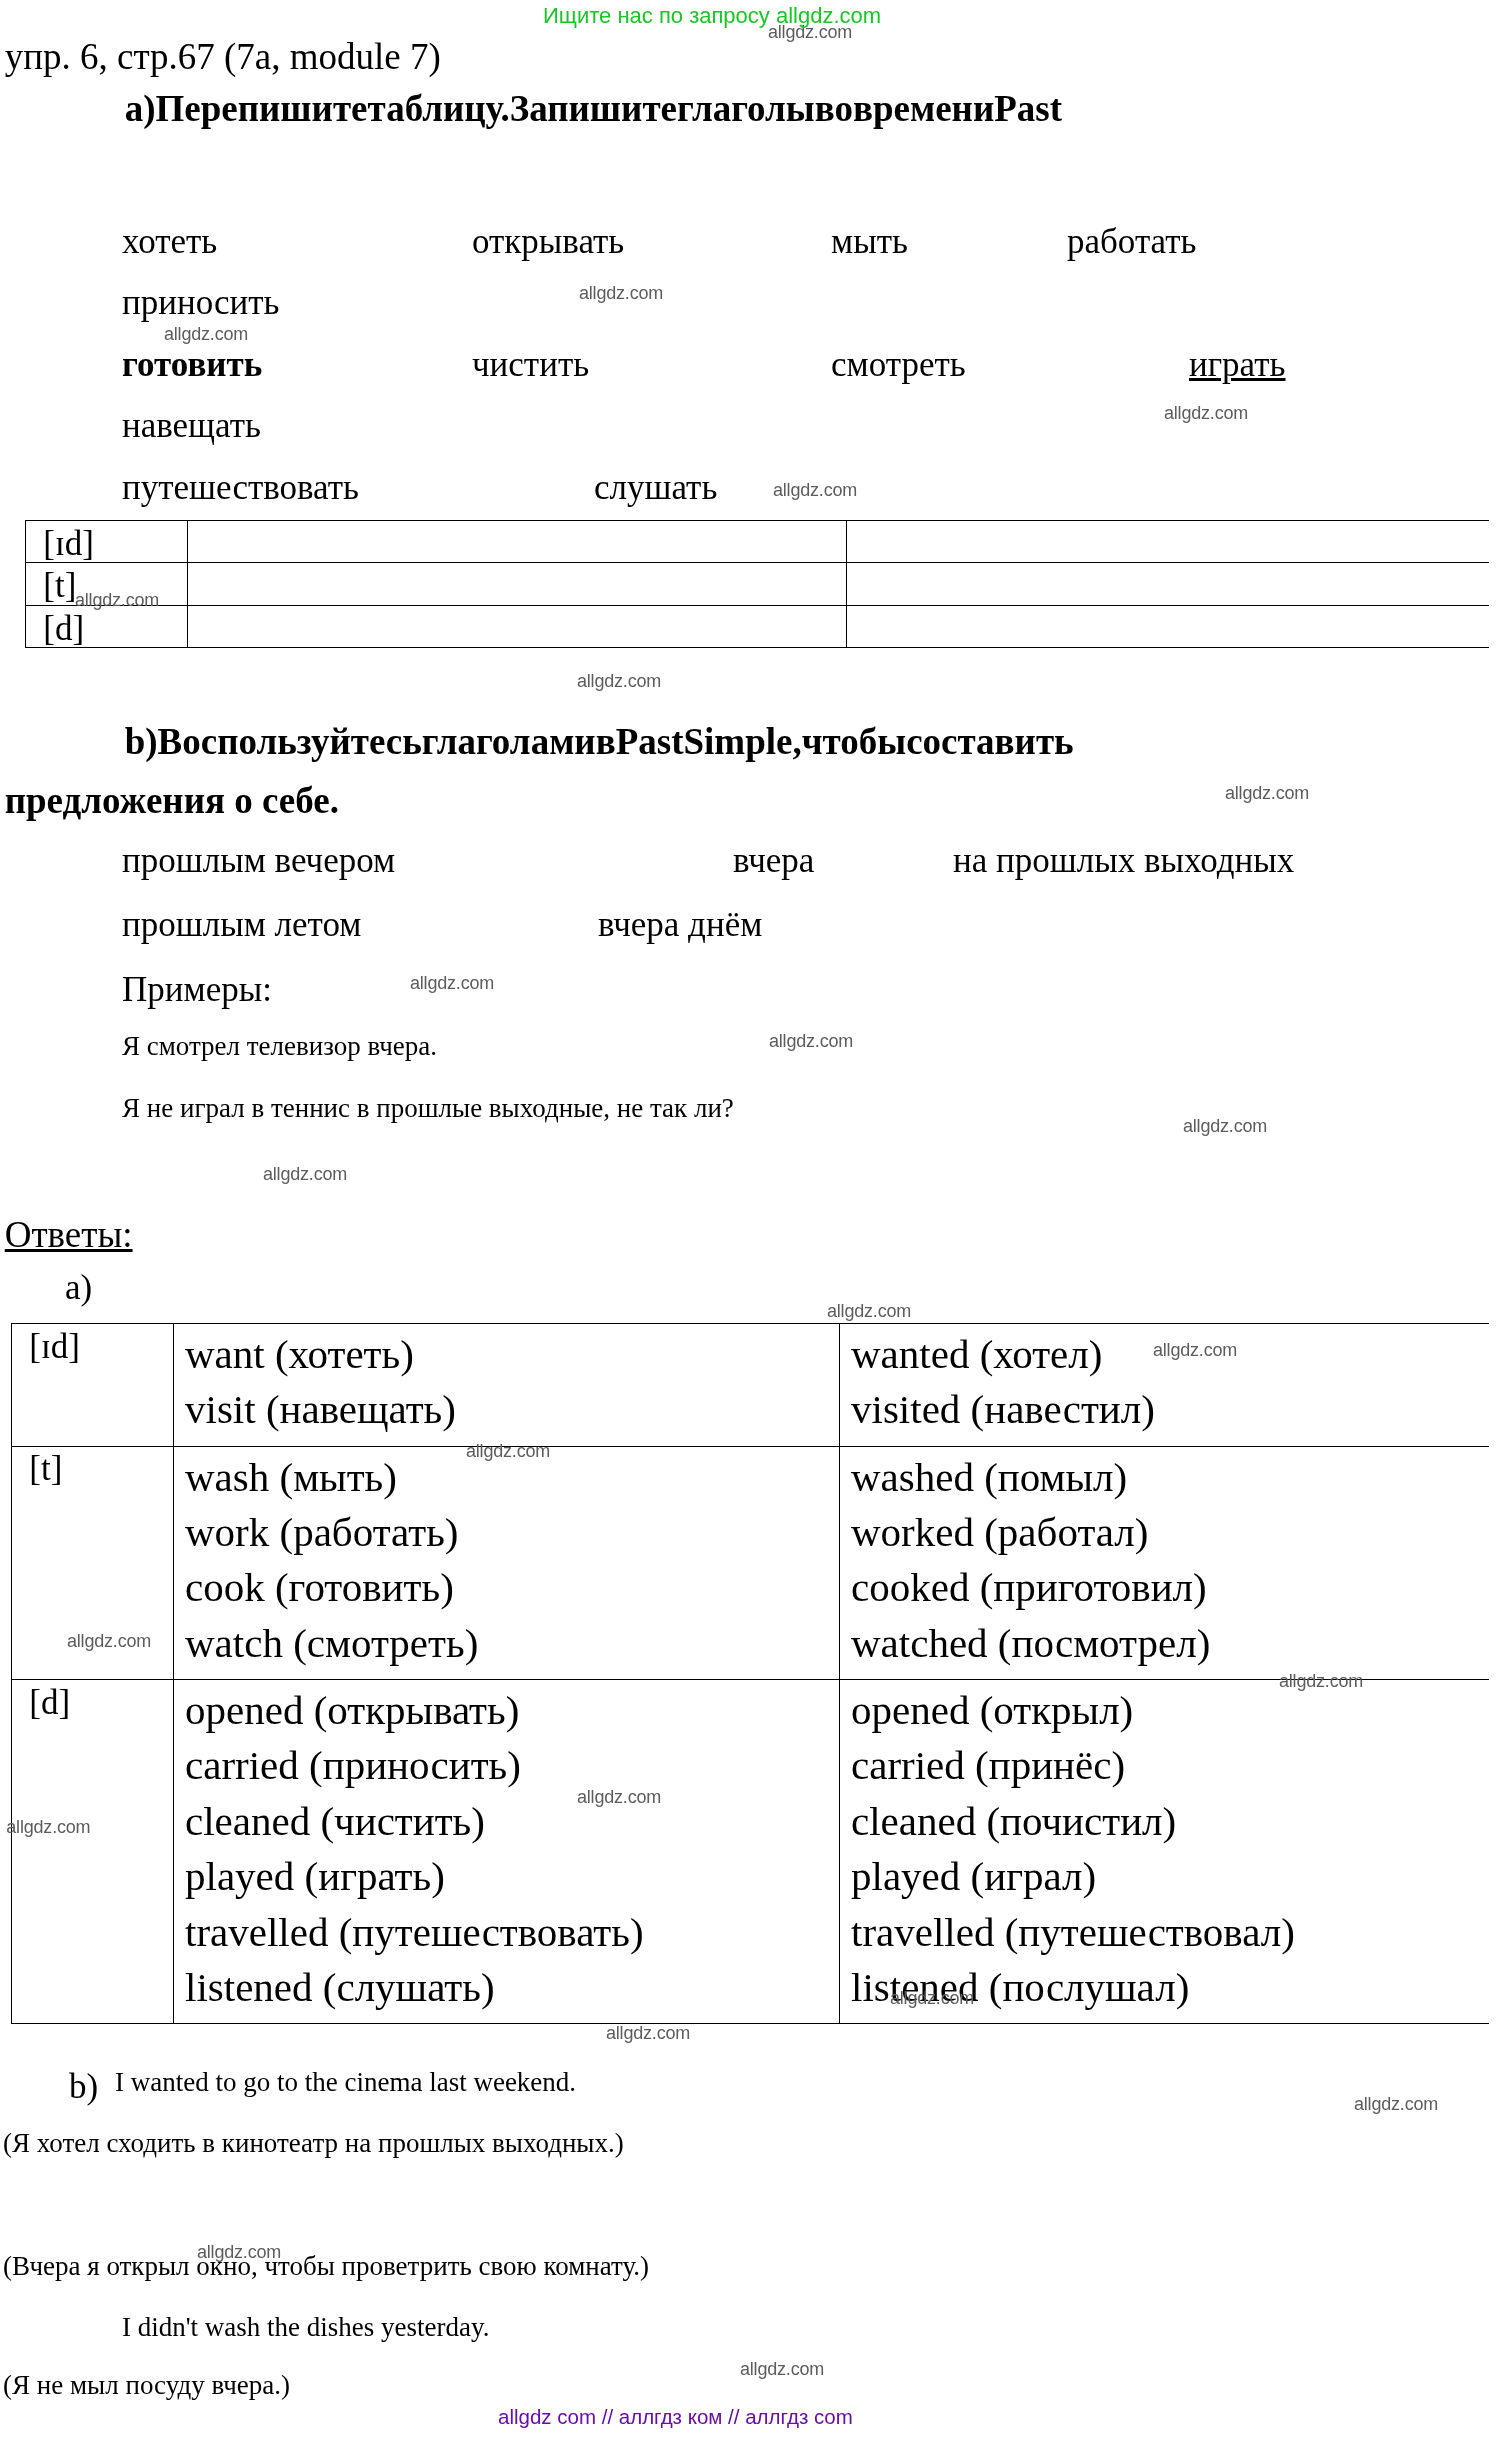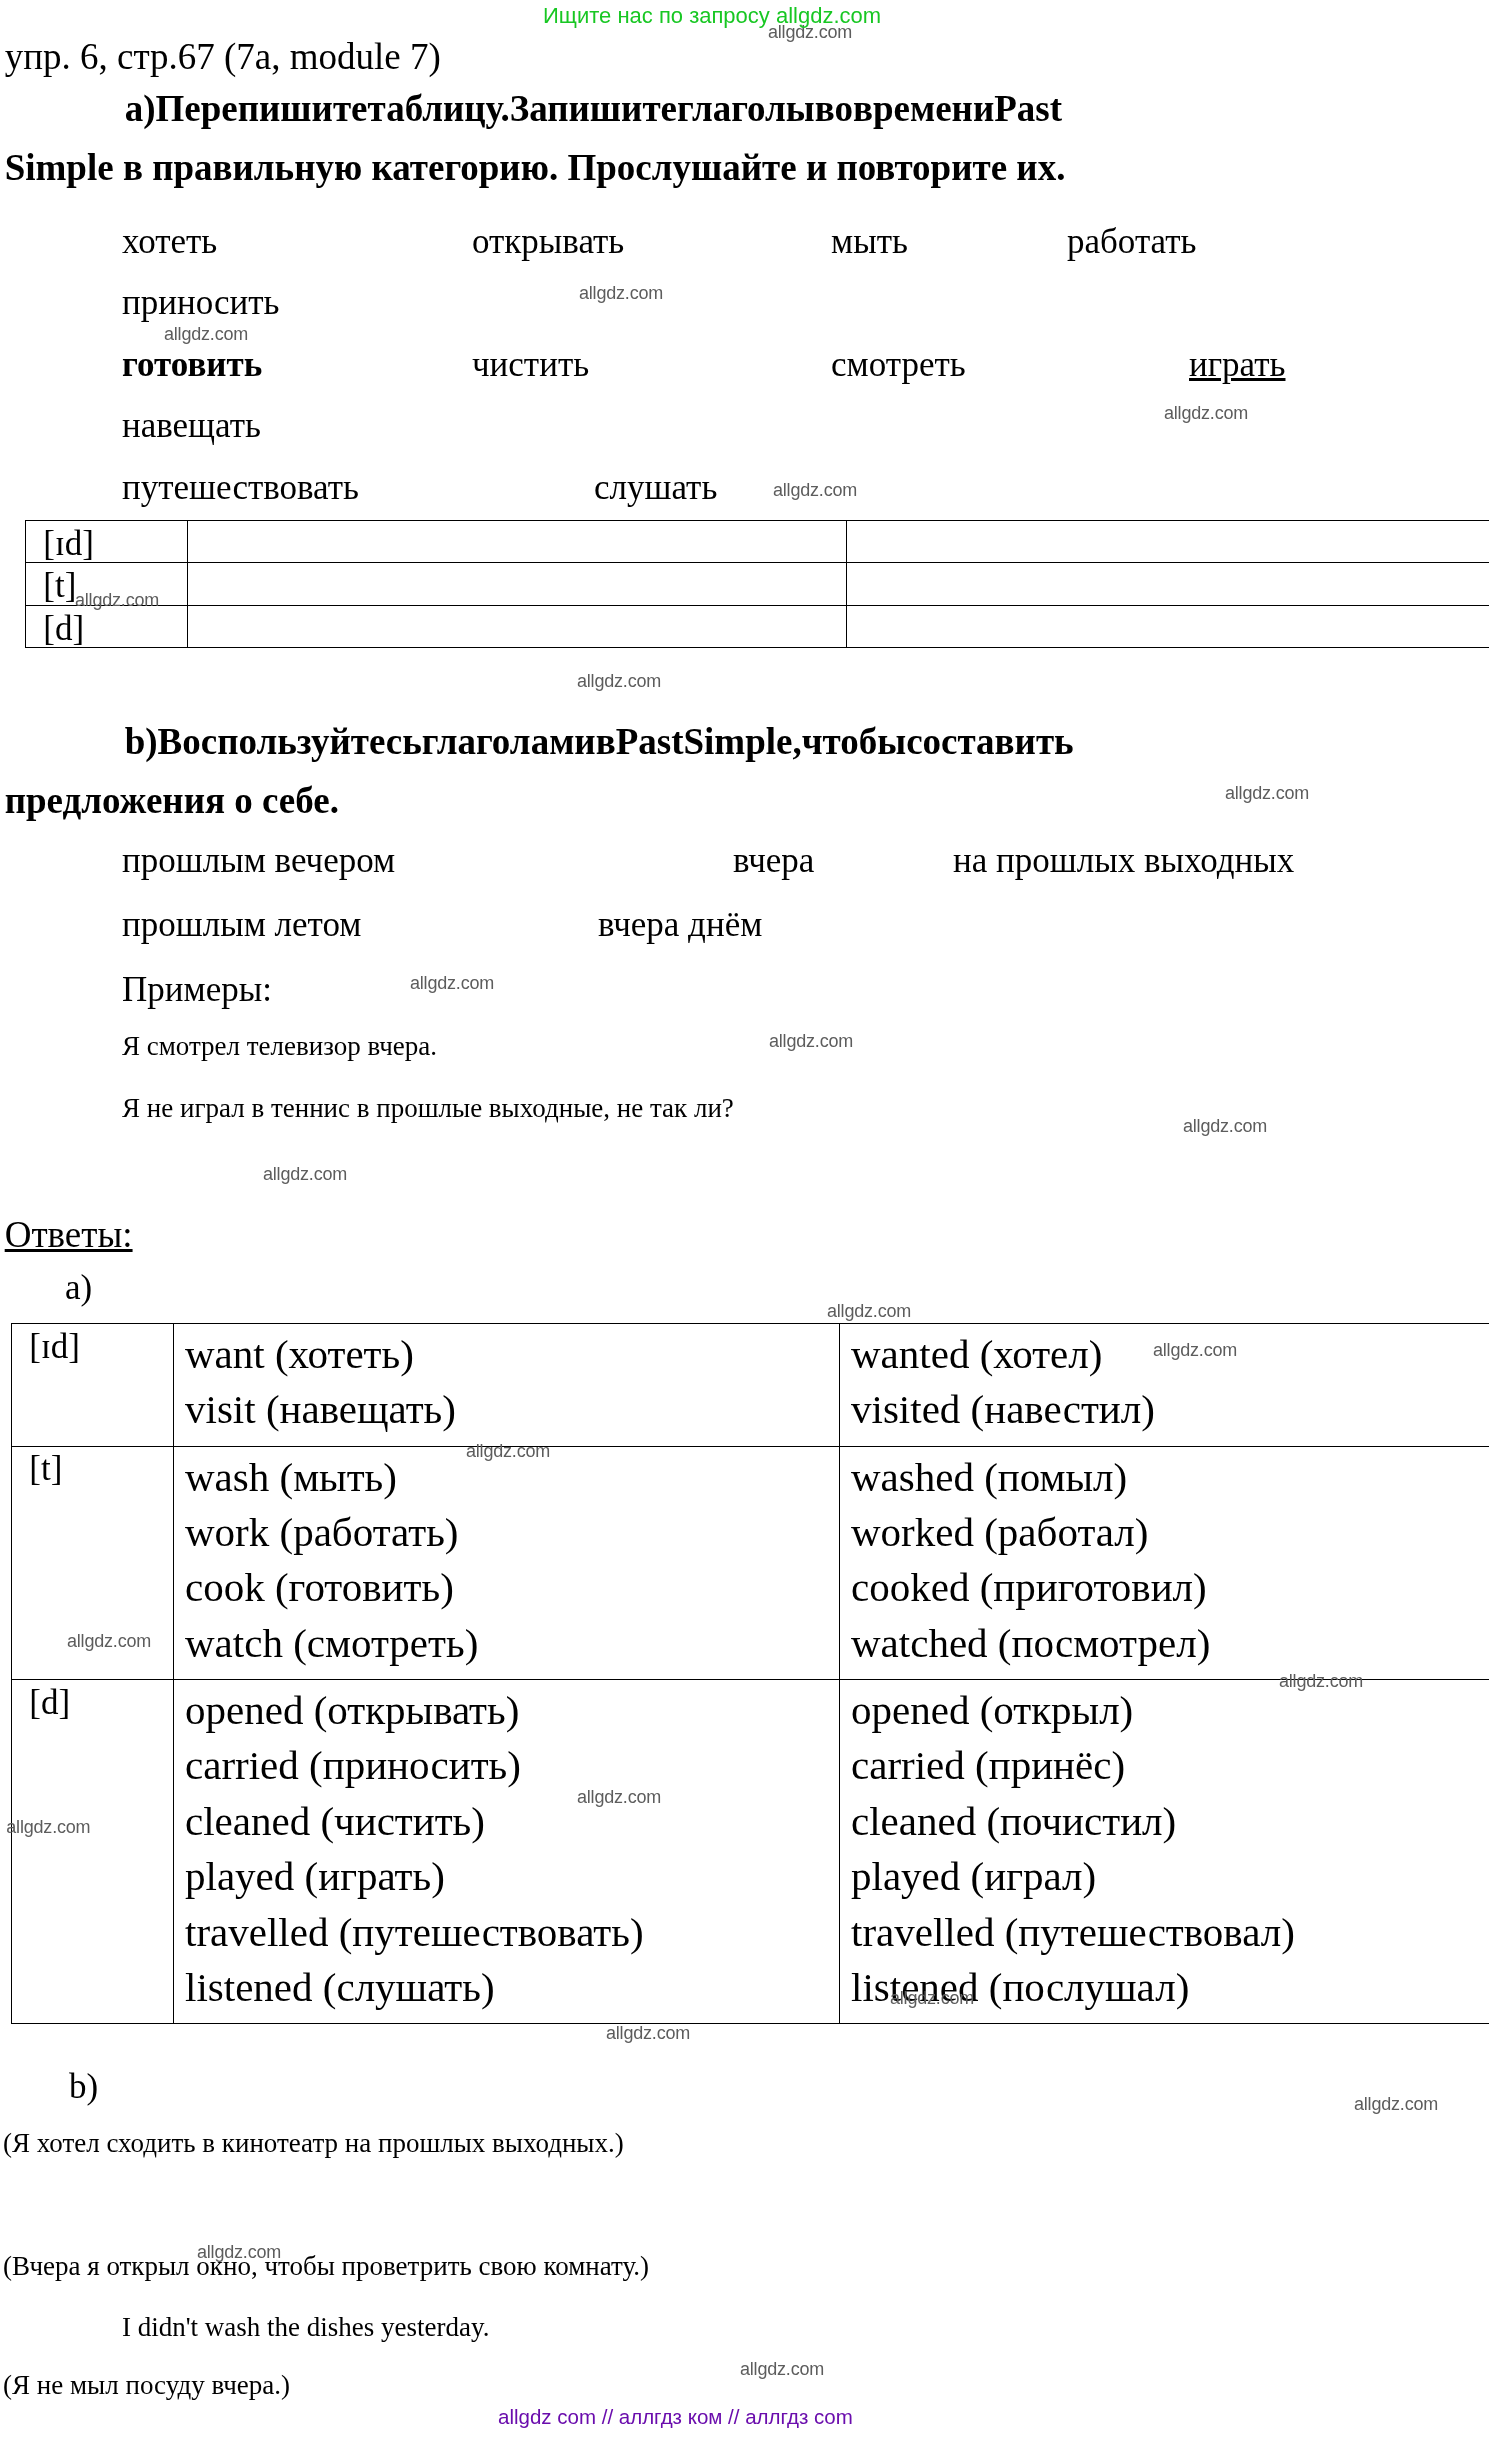--- a/index.html
+++ b/index.html
@@ -147,21 +147,20 @@
     <span>Запишите</span>
       <span class="spacer"></span>
     <span>глаголы</span>
       <span class="spacer"></span>
     <span>во</span>
       <span class="spacer"></span>
     <span>времени</span>
       <span class="spacer"></span>
     <span>Past</span>
   </div>
-  <div class="t bold" style="left:4.7px; top:146px; font-size:37px;">Simple в правильную категорию. Прослушайте и повторите их.</div>
 
   <div class="verb" style="left:122px; top:222px;">хотеть</div>
   <div class="verb" style="left:472px; top:222px;text-align:center;">открывать</div>
   <div class="verb" style="left:831px; top:222px;">мыть</div>
   <div class="verb" style="left:1067px; top:222px;">работать</div>
 
   <div class="verb" style="left:122px; top:283px;">приносить</div>
 
   <div class="verb" style="left:122px; top:345px;font-weight:bold;">готовить</div>
   <div class="verb" style="left:472px; top:345px;">чистить</div>
@@ -306,20 +305,21 @@
           <div class="wordline">played (играл)</div>
           <div class="wordline">travelled (путешествовал)</div>
           <div class="wordline">listened (послушал)</div>
         </div>
       </td>
     </tr>
   </tbody>
     </table>
 
   <div class="sublabel" style="left:69px; top:2067px;">b)</div>
+  <div class="sent" style="left:115px; top:2067px;">I wanted to go to the cinema last weekend.</div>
   <div class="sent" style="left:3.1px; top:2128px;">(Я хотел сходить в кинотеатр на прошлых выходных.)</div>
   <div class="sent" style="left:3.1px; top:2251px;">(Вчера я открыл окно, чтобы проветрить свою комнату.)</div>
   <div class="sent" style="left:122px; top:2312px;">I didn't wash the dishes yesterday.</div>
   <div class="sent" style="left:3.1px; top:2370px;">(Я не мыл посуду вчера.)</div>
 
   <div class="purple-footer">allgdz com  //  аллгдз ком  //  аллгдз com</div>
 
   <div id="wm-layer">
       <div class="wm" style="left: 768px; top: 22px;">allgdz.com</div>
       <div class="wm" style="left: 579px; top: 283px;">allgdz.com</div>

